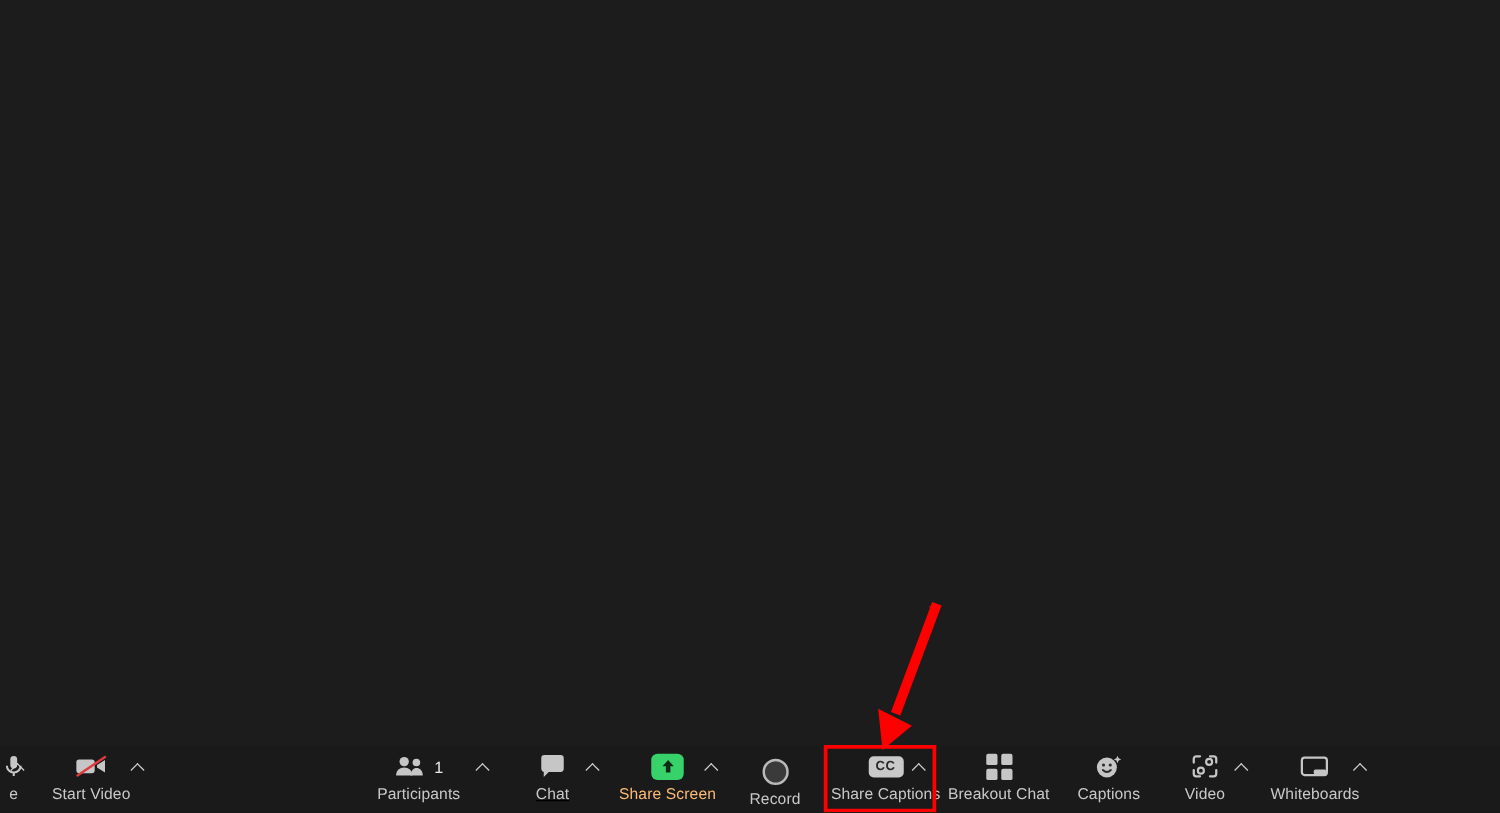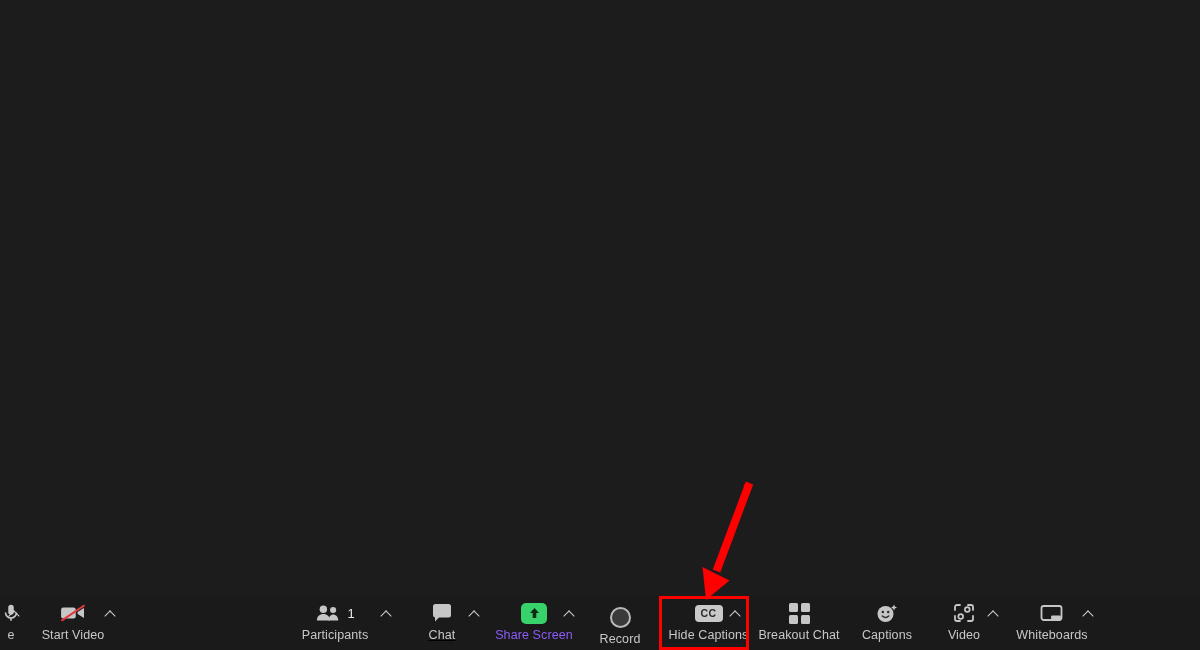--- a/index.html
+++ b/index.html
@@ -62,21 +62,21 @@
   }
 
   .tb-label {
     margin-top: 3px;
     font-size: 12.5px;
     line-height: 14px;
     color: #c8c8c8;
     white-space: nowrap;
     letter-spacing: 0.1px;
   }
-  .tb-label.green { color: #8b5cf6; }
+  .tb-label.green { color: #fdba74; }
 
   .caret {
     display: inline-block;
     width: 11px;
     height: 11px;
     position: relative;
   }
   .caret::before {
     content: "";
     position: absolute;
@@ -264,21 +264,21 @@
       <div class="tb-iconrow">
         <span class="rec-circle"></span>
       </div>
       <div class="tb-label">Record</div>
     </div>
 
     <div class="tb-item" style="left:656px;width:105px;">
       <div class="tb-iconrow">
         <span class="cc-pill">CC</span>
       </div>
-      <div class="tb-label">Hide Captions</div>
+      <div class="tb-label">Share Captions</div>
     </div>
     <div class="caret caret-standalone" style="left:730px;"></div>
 
     <div class="tb-item" style="left:749px;width:100px;">
       <div class="tb-iconrow">
         <span class="bo-grid">
             <i></i>
             <i></i>
             <i></i>
             <i></i>

